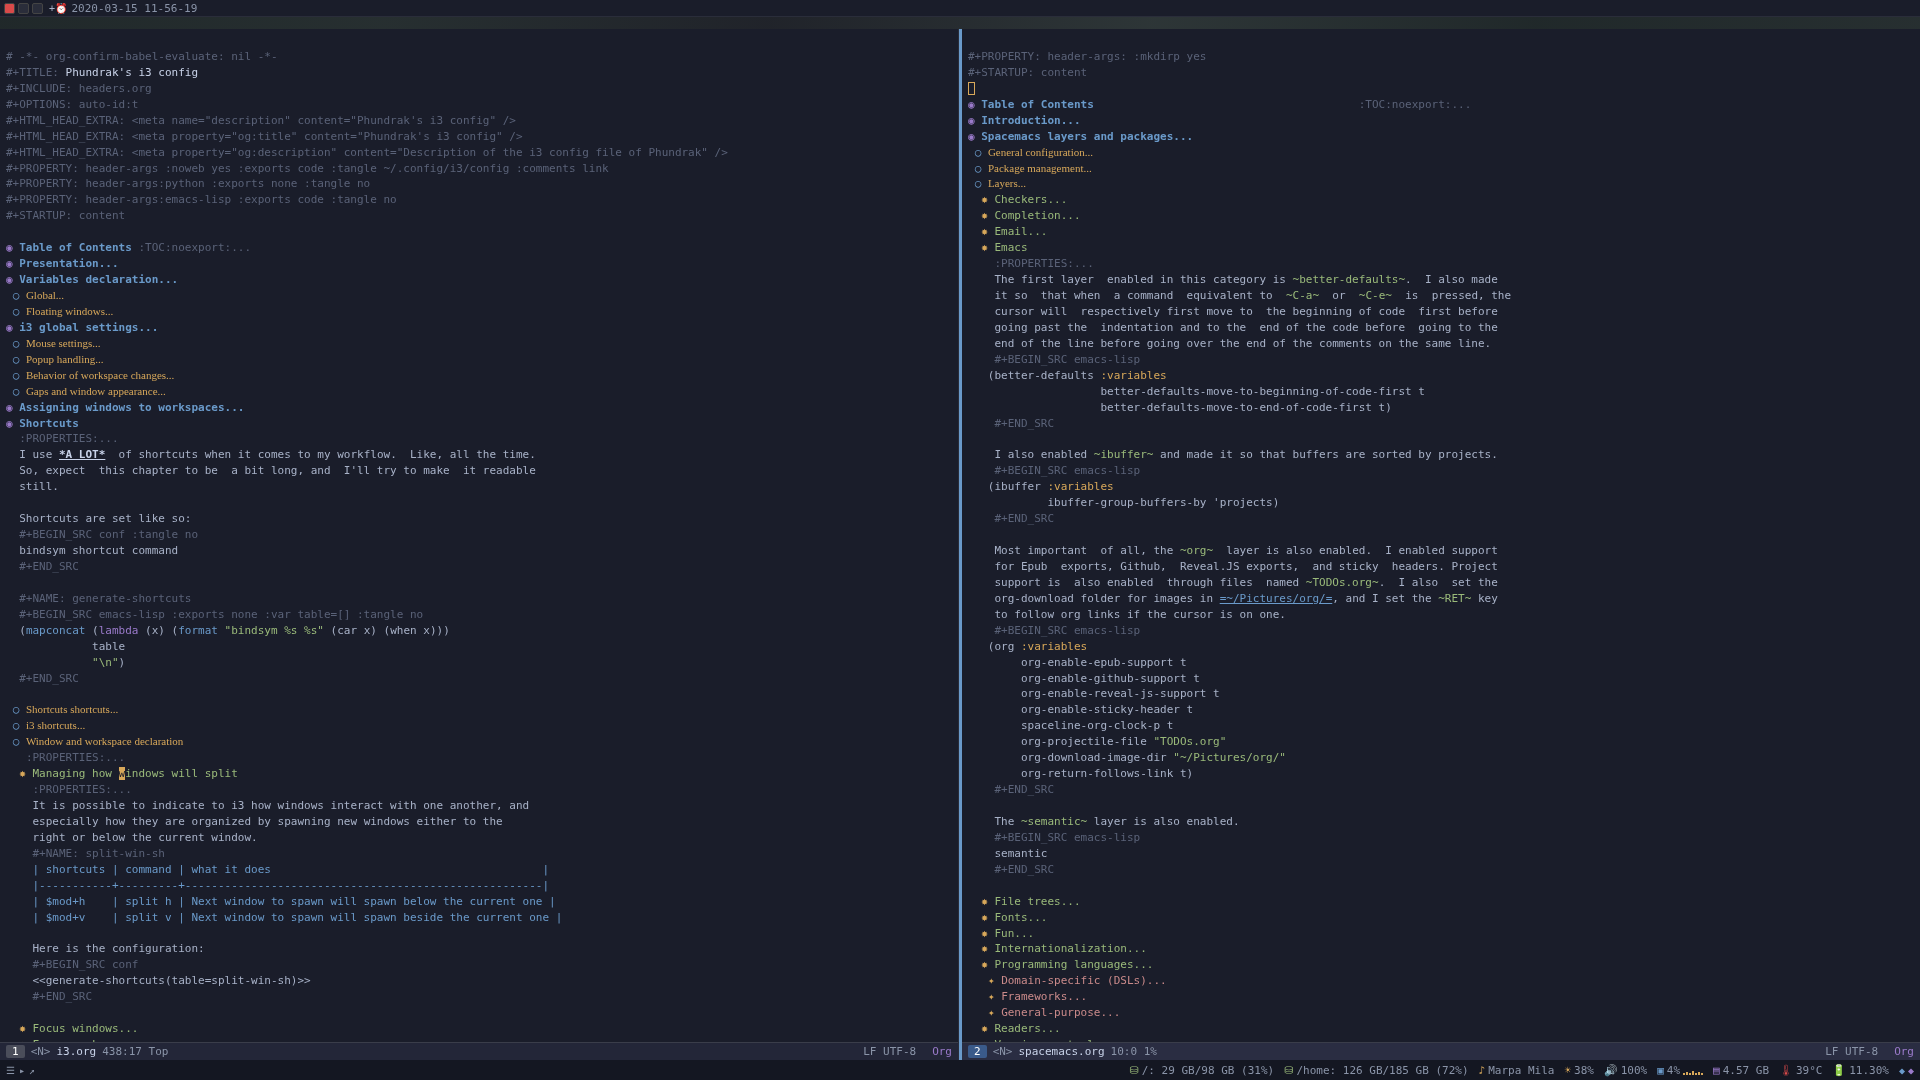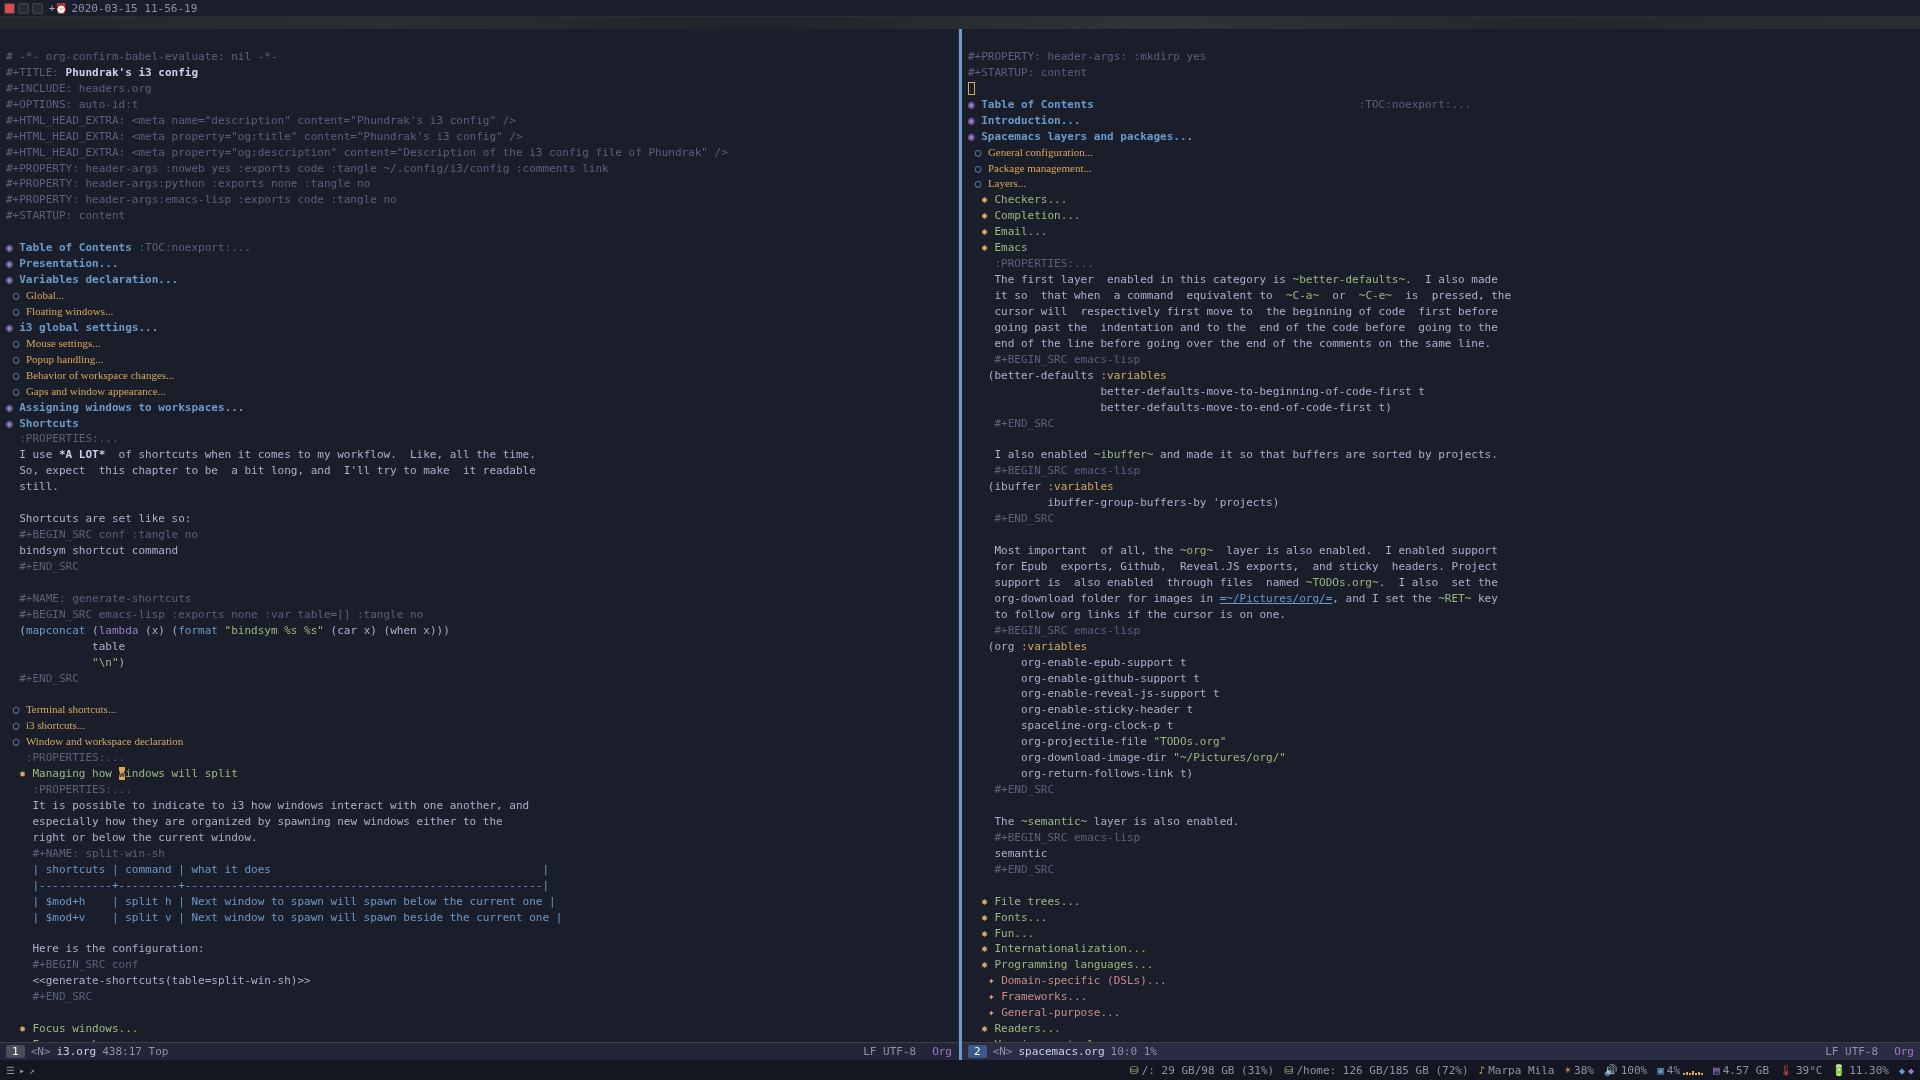--- a/index.html
+++ b/index.html
@@ -83,32 +83,32 @@
   font-size: 11px;
   color: #8a94a8;
   gap: 12px;
 }
 .bottombar-left { display: flex; gap: 4px; }
 .bottombar-right { margin-left: auto; display: flex; gap: 10px; align-items: center; }
 .status-item { display: flex; align-items: center; gap: 3px; }
 .comment { color: #5a6278; }
 .keyword { color: #9a7aca; }
 .string { color: #9aba7a; }
-.title { color: #c8d2e8; font-weight: bold; margin-top: 21px; }
+.title { color: #c8d2e8; font-weight: normal; margin-top: 21px; }
 .func { color: #6a9aca; }
 .var { color: #d8a85a; }
 .heading1 { color: #6a9aca; font-weight: bold; }
 .heading2 { color: #d8a85a; font-family: Liberation Serif, serif; }
 .heading3 { color: #9aba7a; }
 .heading4 { color: #ca8a8a; }
 .bullet2 { color: #9a7aca; }
 .bullet3 { color: #6a9aca; }
 .bullet4 { color: #d8a85a; }
 .prop { color: #5a6278; }
-.bold { color: #c8d2e8; font-weight: bold; }
+.bold { color: #c8d2e8; font-weight: bold; text-decoration: underline; }
 .code { color: #9aba7a; }
 .link { color: #6a9aca; text-decoration: underline; }
 .cursor { background: #d8a85a; color: #1a1d2a; }
 .cursor2 { border: 1px solid #d8a85a; display: inline-block; width: 7px; height: 13px; vertical-align: middle; }
 .bar-graph { display: inline-flex; gap: 1px; align-items: flex-end; height: 10px; }
 .bar-graph span { width: 2px; background: #d8a85a; }
 .icon-small { font-size: 10px; }
 .green { color: #9aba7a; }
 .orange { color: #d8a85a; }
 .red { color: #d94a4a; }
@@ -168,21 +168,21 @@
   <span>bindsym shortcut command</span>
   <span class="comment">#+END_SRC</span>
 
   <span class="comment">#+NAME: generate-shortcuts</span>
   <span class="comment">#+BEGIN_SRC emacs-lisp :exports none :var table=[] :tangle no</span>
 <span>  (</span><span class="func">mapconcat</span><span> (</span><span class="keyword">lambda</span><span> (x) (</span><span class="func">format </span><span class="string">"bindsym %s %s"</span><span> (car x) (when x)))</span>
 <span>             table</span>
 <span>             </span><span class="string">"\n"</span><span>)</span>
   <span class="comment">#+END_SRC</span>
 
- <span class="bullet3">○ </span><span class="heading2">Terminal shortcuts...</span>
+ <span class="bullet3">○ </span><span class="heading2">Shortcuts shortcuts...</span>
  <span class="bullet3">○ </span><span class="heading2">i3 shortcuts...</span>
  <span class="bullet3">○ </span><span class="heading2">Window and workspace declaration</span>
    <span class="prop">:PROPERTIES:...</span>
   <span class="bullet4">✸ </span><span class="heading3">Managing how <span class="cursor">w</span>indows will split</span>
     <span class="prop">:PROPERTIES:...</span>
     <span>It is possible to indicate to i3 how windows interact with one another, and</span>
     <span>especially how they are organized by spawning new windows either to the</span>
     <span>right or below the current window.</span>
     <span class="comment">#+NAME: split-win-sh</span>
  <span class="func">   | shortcuts | command | what it does                                         |</span>

